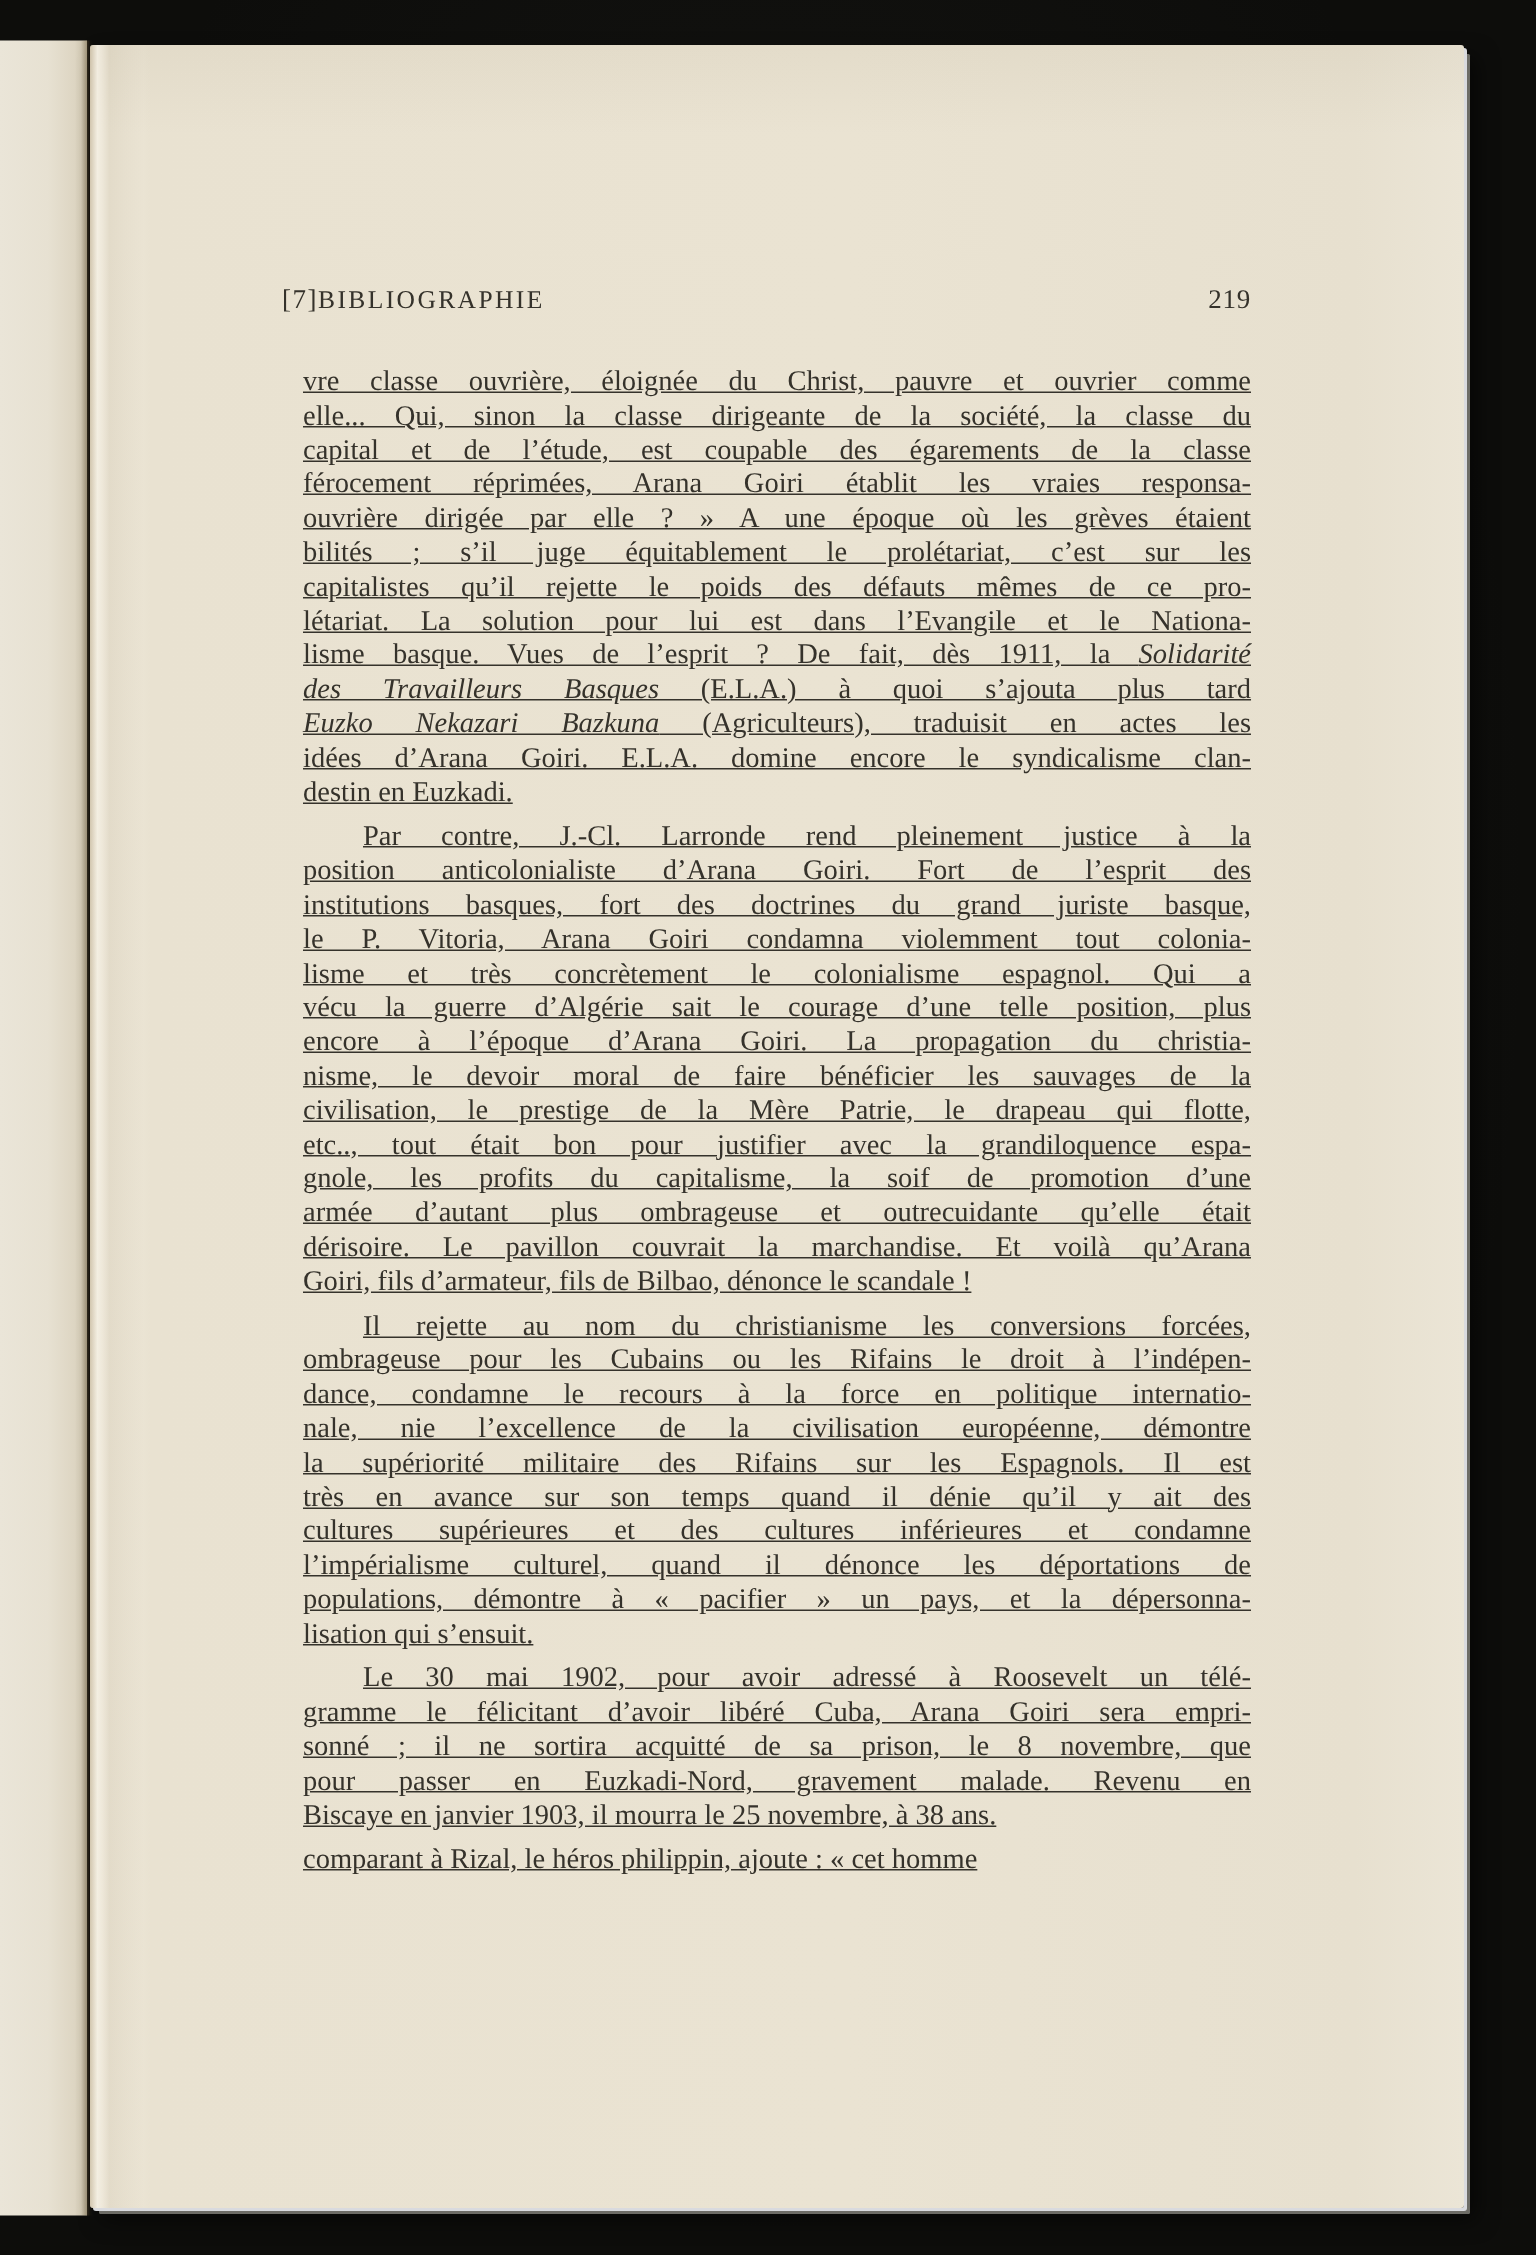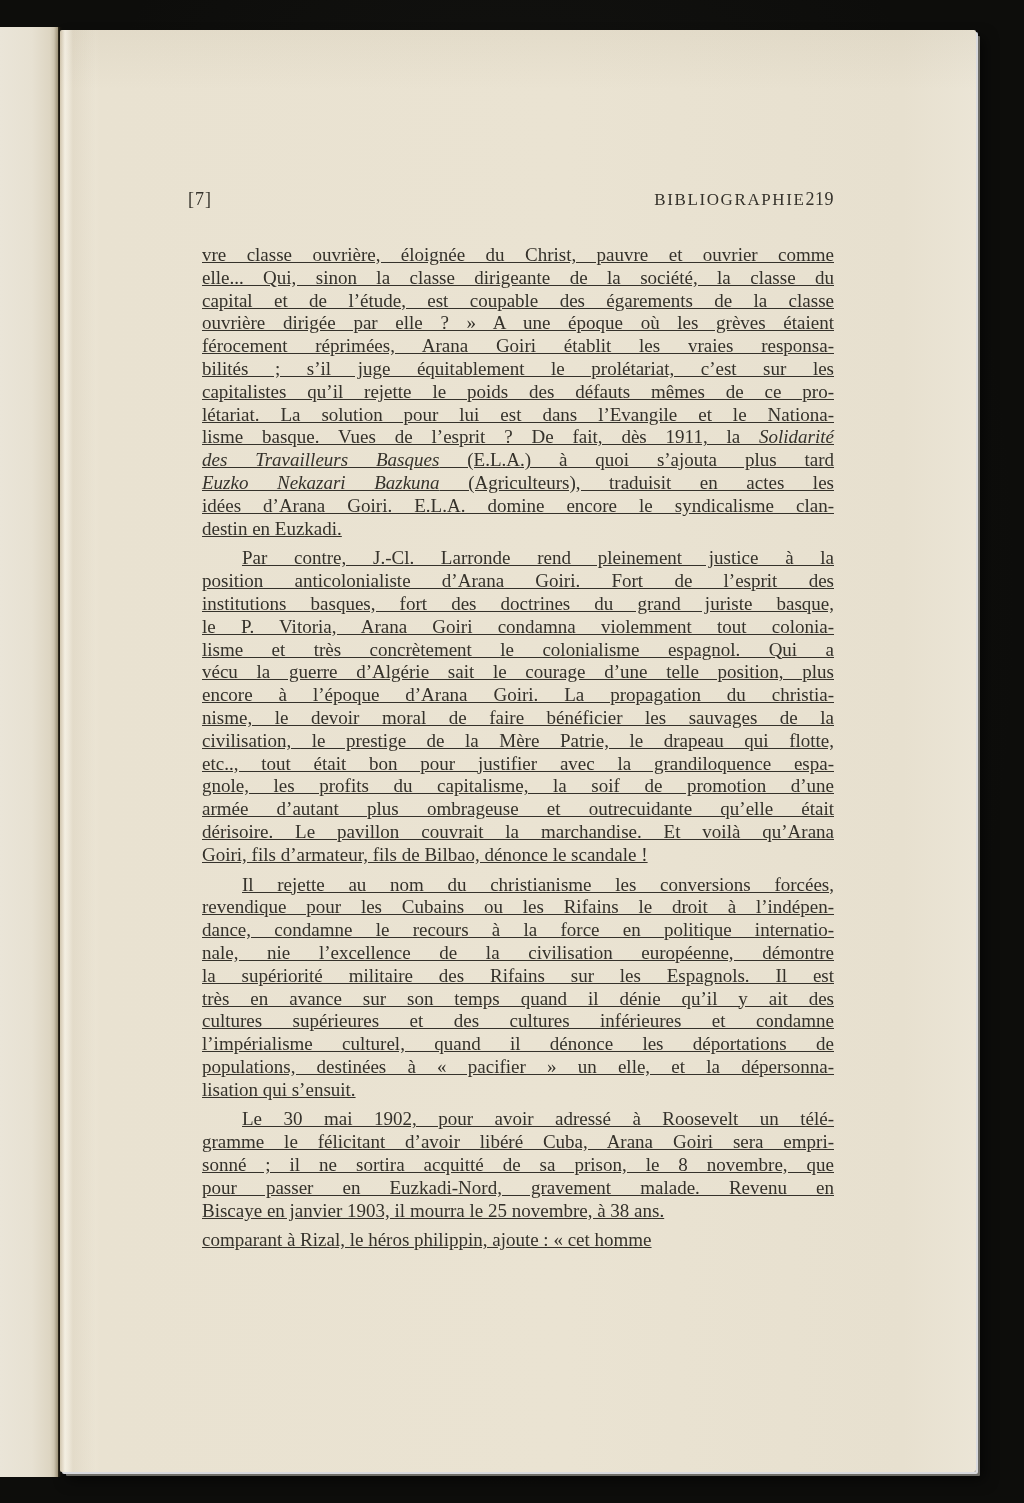--- a/index.html
+++ b/index.html
@@ -57,21 +57,21 @@
     position:absolute;left:142px;top:158px;width:632px;
     color:var(--ink);
   }
   .header{
     display:flex;align-items:baseline;
     font-size:18px;line-height:22px;
     margin-bottom:33px;
   }
   .header .folio{margin-left:-14px;letter-spacing:1px;}
   .header .running-title{
-    flex:1;text-align:right;font-size:17px;letter-spacing:1.6px;
+    flex:1;text-align:left;font-size:17px;letter-spacing:1.6px;
   }
   .header .pagenum{letter-spacing:.5px;}
   .text-block{font-size:19px;line-height:22.8px;text-decoration:underline;}
   .para{margin-bottom:7px;}
   .para:last-child{margin-bottom:0;}
   .line{
     text-align:justify;
     text-align-last:justify;
     white-space:normal;
   }
@@ -90,22 +90,22 @@
       <div class="header">
         <span class="folio">[7]</span>
         <span class="running-title">BIBLIOGRAPHIE</span>
         <span class="pagenum">219</span>
       </div>
       <div class="text-block">
           <div class="para">
             <div class="line"><span>vre classe ouvrière, éloignée du Christ, pauvre et ouvrier comme</span></div>
             <div class="line"><span>elle... Qui, sinon la classe dirigeante de la société, la classe du</span></div>
             <div class="line"><span>capital et de l’étude, est coupable des égarements de la classe</span></div>
+            <div class="line"><span>férocement réprimées, Arana Goiri établit les vraies responsa-</span></div>
             <div class="line"><span>ouvrière dirigée par elle ? » A une époque où les grèves étaient</span></div>
-            <div class="line"><span>férocement réprimées, Arana Goiri établit les vraies responsa-</span></div>
             <div class="line"><span>bilités ; s’il juge équitablement le prolétariat, c’est sur les</span></div>
             <div class="line"><span>capitalistes qu’il rejette le poids des défauts mêmes de ce pro-</span></div>
             <div class="line"><span>létariat. La solution pour lui est dans l’Evangile et le Nationa-</span></div>
             <div class="line"><span>lisme basque. Vues de l’esprit ? De fait, dès 1911, la </span><i>Solidarité</i></div>
             <div class="line"><i>des Travailleurs Basques</i><span> (E.L.A.) à quoi s’ajouta plus tard</span></div>
             <div class="line"><i>Euzko Nekazari Bazkuna</i><span> (Agriculteurs), traduisit en actes les</span></div>
             <div class="line"><span>idées d’Arana Goiri. E.L.A. domine encore le syndicalisme clan-</span></div>
             <div class="line last"><span>destin en Euzkadi.</span></div>
           </div>
           <div class="para">
@@ -119,28 +119,28 @@
             <div class="line"><span>nisme, le devoir moral de faire bénéficier les sauvages de la</span></div>
             <div class="line"><span>civilisation, le prestige de la Mère Patrie, le drapeau qui flotte,</span></div>
             <div class="line"><span>etc.., tout était bon pour justifier avec la grandiloquence espa-</span></div>
             <div class="line"><span>gnole, les profits du capitalisme, la soif de promotion d’une</span></div>
             <div class="line"><span>armée d’autant plus ombrageuse et outrecuidante qu’elle était</span></div>
             <div class="line"><span>dérisoire. Le pavillon couvrait la marchandise. Et voilà qu’Arana</span></div>
             <div class="line last"><span>Goiri, fils d’armateur, fils de Bilbao, dénonce le scandale !</span></div>
           </div>
           <div class="para">
             <div class="line first-indent"><span>Il rejette au nom du christianisme les conversions forcées,</span></div>
-            <div class="line"><span>revendique pour les Cubains ou les Rifains le droit à l’indépen-</span></div>
+            <div class="line"><span>ombrageuse pour les Cubains ou les Rifains le droit à l’indépen-</span></div>
             <div class="line"><span>dance, condamne le recours à la force en politique internatio-</span></div>
             <div class="line"><span>nale, nie l’excellence de la civilisation européenne, démontre</span></div>
             <div class="line"><span>la supériorité militaire des Rifains sur les Espagnols. Il est</span></div>
             <div class="line"><span>très en avance sur son temps quand il dénie qu’il y ait des</span></div>
             <div class="line"><span>cultures supérieures et des cultures inférieures et condamne</span></div>
             <div class="line"><span>l’impérialisme culturel, quand il dénonce les déportations de</span></div>
-            <div class="line"><span>populations, destinées à « pacifier » un elle, et la dépersonna-</span></div>
+            <div class="line"><span>populations, démontre à « pacifier » un pays, et la dépersonna-</span></div>
             <div class="line last"><span>lisation qui s’ensuit.</span></div>
           </div>
           <div class="para">
             <div class="line first-indent"><span>Le 30 mai 1902, pour avoir adressé à Roosevelt un télé-</span></div>
             <div class="line"><span>gramme le félicitant d’avoir libéré Cuba, Arana Goiri sera empri-</span></div>
             <div class="line"><span>sonné ; il ne sortira acquitté de sa prison, le 8 novembre, que</span></div>
             <div class="line"><span>pour passer en Euzkadi-Nord, gravement malade. Revenu en</span></div>
             <div class="line last"><span>Biscaye en janvier 1903, il mourra le 25 novembre, à 38 ans.</span></div>
           </div>
           <div class="para">

